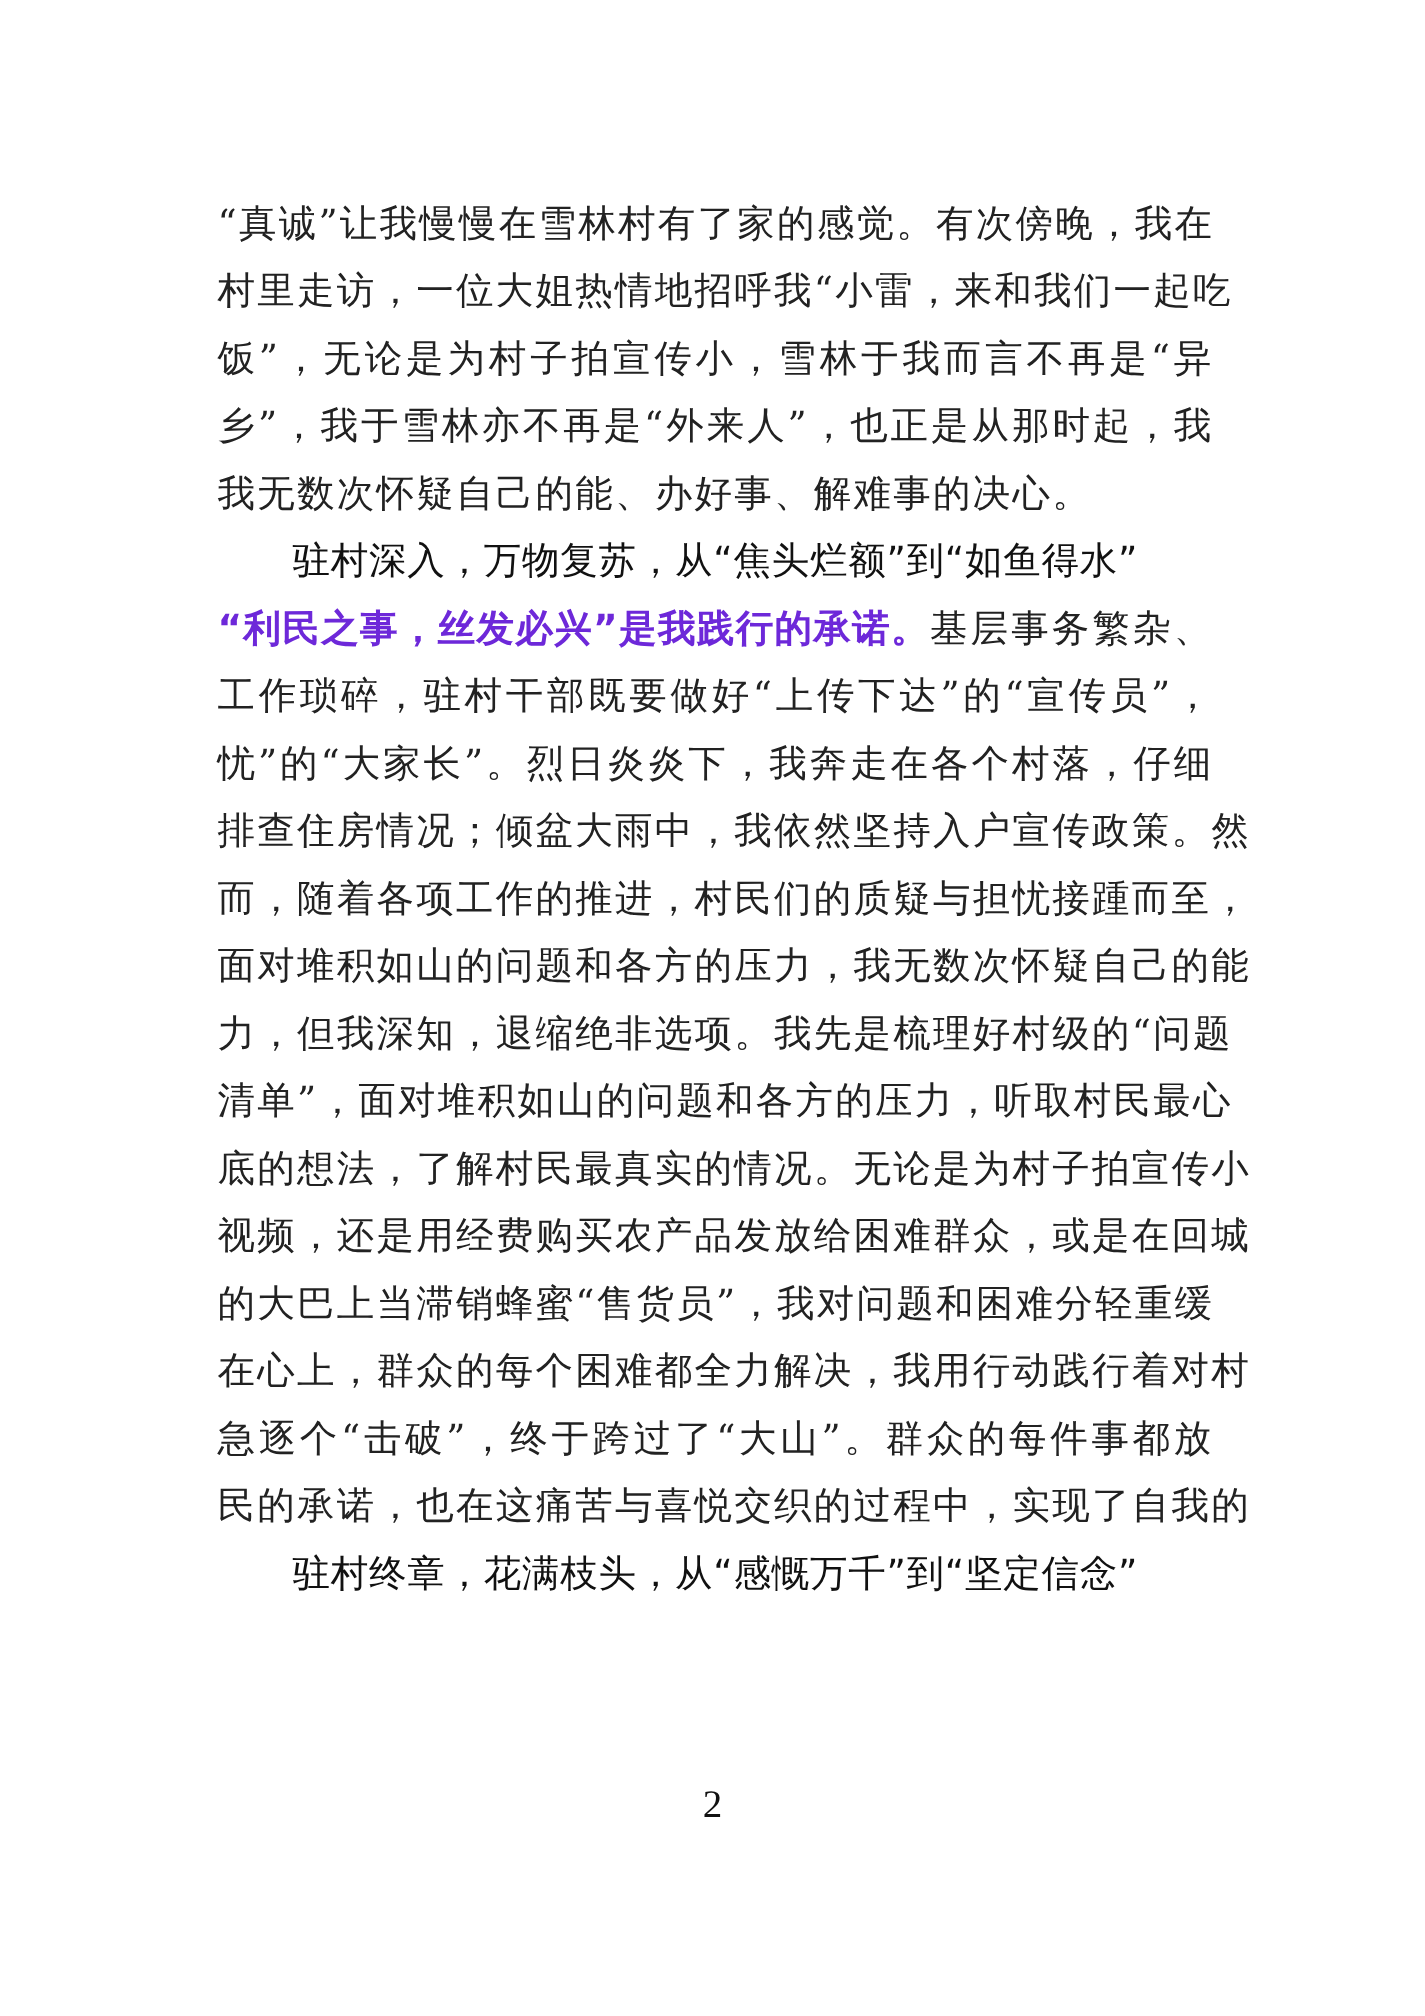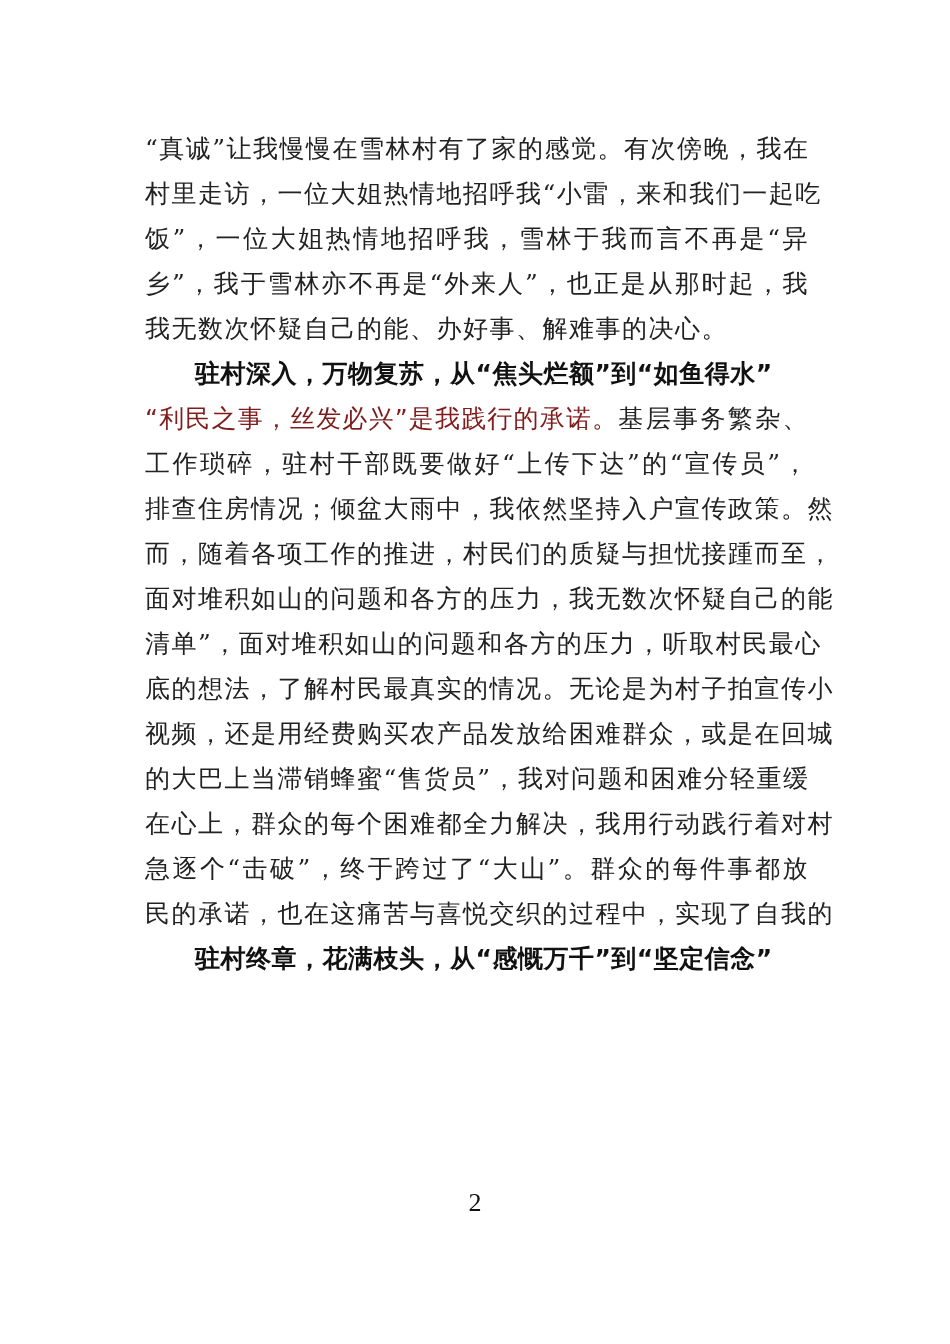--- a/index.html
+++ b/index.html
@@ -38,29 +38,29 @@
       color: #222222;
       letter-spacing: 1.5px;
       overflow: visible;
     }
     .line.justify {
       text-align: justify;
       text-align-last: justify;
     }
     .line.heading {
       font-family: "DejaVu Sans", "Liberation Sans", sans-serif;
-      font-weight: bold;
+      font-weight: normal;
       color: #111111;
       letter-spacing: 0.5px;
       padding-left: 50px;
     }
     .line .bold-run {
       font-family: "DejaVu Sans", "Liberation Sans", sans-serif;
-      font-weight: normal;
-      color: #7f1d1d;
+      font-weight: bold;
+      color: #6d28d9;
       letter-spacing: 0.3px;
     }
     .page-number {
       position: absolute;
       left: 0;
       width: 950px;
       top: 1188px;
       text-align: center;
       font-family: "Liberation Serif", "DejaVu Serif", serif;
       font-size: 26px;
@@ -68,31 +68,33 @@
     }
   </style>
 </head>
 <body>
 
 <div class="page">
   <div class="body-text">
 
     <div class="line justify">“真诚”让我慢慢在雪林村有了家的感觉。有次傍晚，我在</div>
     <div class="line justify">村里走访，一位大姐热情地招呼我“小雷，来和我们一起吃</div>
-    <div class="line justify">饭”，一位大姐热情地招呼我，雪林于我而言不再是“异</div>
+    <div class="line justify">饭”，无论是为村子拍宣传小，雪林于我而言不再是“异</div>
     <div class="line justify">乡”，我于雪林亦不再是“外来人”，也正是从那时起，我</div>
     <div class="line">我无数次怀疑自己的能、办好事、解难事的决心。</div>
 
     <div class="line heading">驻村深入，万物复苏，从“焦头烂额”到“如鱼得水”</div>
 
     <div class="line justify"><span class="bold-run">“利民之事，丝发必兴”是我践行的承诺。</span><span>基层事务繁杂、</span></div>
     <div class="line justify">工作琐碎，驻村干部既要做好“上传下达”的“宣传员”，</div>
+    <div class="line justify">忧”的“大家长”。烈日炎炎下，我奔走在各个村落，仔细</div>
     <div class="line justify">排查住房情况；倾盆大雨中，我依然坚持入户宣传政策。然</div>
     <div class="line justify">而，随着各项工作的推进，村民们的质疑与担忧接踵而至，</div>
     <div class="line justify">面对堆积如山的问题和各方的压力，我无数次怀疑自己的能</div>
+    <div class="line justify">力，但我深知，退缩绝非选项。我先是梳理好村级的“问题</div>
     <div class="line justify">清单”，面对堆积如山的问题和各方的压力，听取村民最心</div>
     <div class="line justify">底的想法，了解村民最真实的情况。无论是为村子拍宣传小</div>
     <div class="line justify">视频，还是用经费购买农产品发放给困难群众，或是在回城</div>
     <div class="line justify">的大巴上当滞销蜂蜜“售货员”，我对问题和困难分轻重缓</div>
     <div class="line justify">在心上，群众的每个困难都全力解决，我用行动践行着对村</div>
     <div class="line justify">急逐个“击破”，终于跨过了“大山”。群众的每件事都放</div>
     <div class="line justify">民的承诺，也在这痛苦与喜悦交织的过程中，实现了自我的</div>
 
     <div class="line heading">驻村终章，花满枝头，从“感慨万千”到“坚定信念”</div>
 

